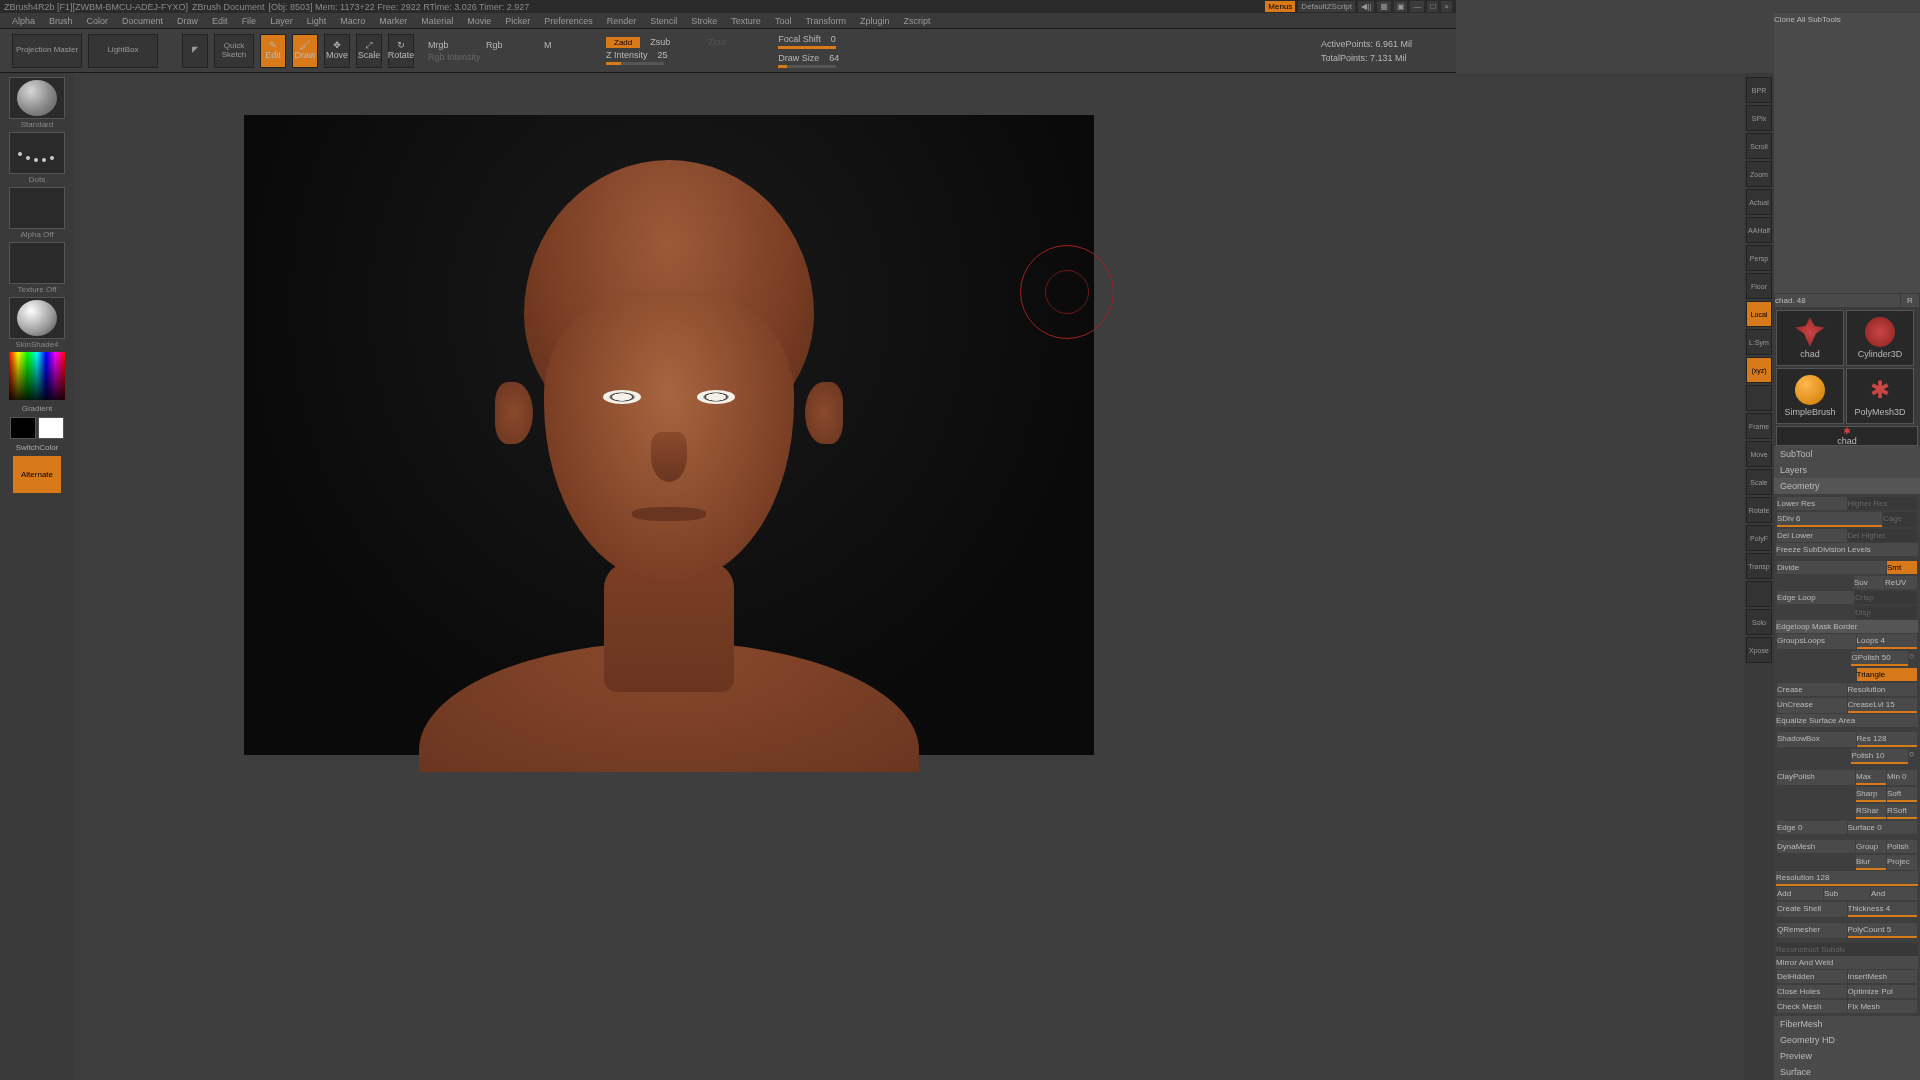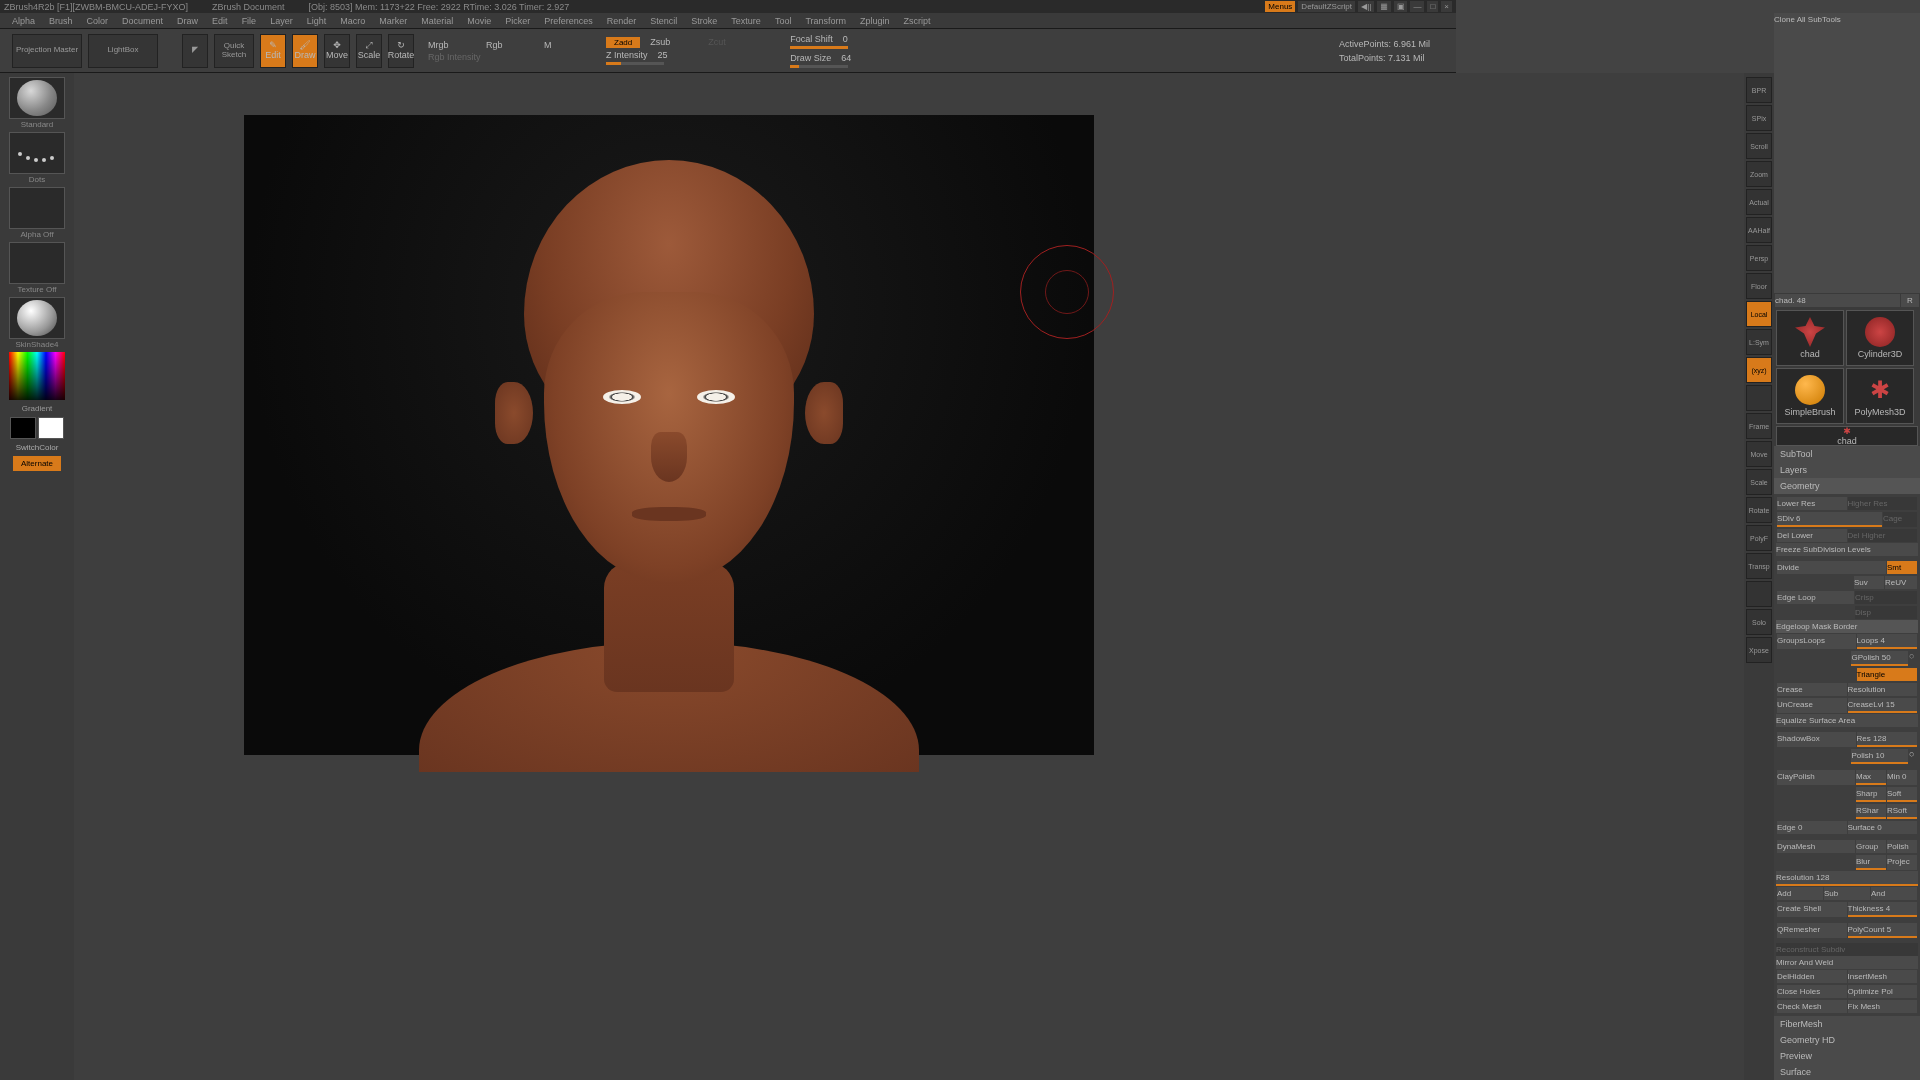--- a/index.html
+++ b/index.html
@@ -1,51 +1,51 @@
 <!DOCTYPE html>
 <html><head>
 <meta charset="utf-8">
 <style>
 *{margin:0;padding:0;box-sizing:border-box;font-family:Verdana,sans-serif;font-size:9px;color:#b8b8b8;user-select:none}
 body{background:#434343;width:1456px;height:819px;overflow:hidden}
-.titlebar{height:13px;background:#2a2a2a;display:flex;align-items:center;padding:0 4px;gap:24px}
+.titlebar{height:13px;background:#2a2a2a;display:flex;align-items:center;padding:0 4px;gap:4px}
 .titlebar .ttl{color:#8a8a8a;font-size:9px}
 .titlebar-r{margin-left:auto;display:flex;gap:3px;align-items:center}
 .tbtn{background:#3a3a3a;padding:0 3px;height:11px;display:flex;align-items:center;font-size:8px;color:#999}
 .tbtn.org{background:#d87a1a;color:#000}
 .menubar{height:16px;background:#3a3a3a;display:flex;align-items:center;gap:14px;padding:0 12px;border-bottom:1px solid #1a1a1a}
 .menubar span{font-size:9px;color:#999;cursor:pointer}
 .toolbar{height:44px;background:#3e3e3e;display:flex;align-items:center;padding:4px 12px;gap:6px;border-bottom:1px solid #1a1a1a}
 .tbox{width:70px;height:34px;background:#353535;border:1px solid #222;display:flex;align-items:center;justify-content:center;flex-direction:column;font-size:8px;color:#999;text-align:center;line-height:1.1}
 .tbox.sq{width:26px;height:34px}
 .tbox.org{background:#d87a1a;color:#000}
 .slgrp{display:flex;flex-direction:column;gap:2px}
 .slrow{display:flex;gap:10px;font-size:8px;color:#999}
 .sltxt{min-width:48px}
 .slbar{width:58px;height:3px;background:#555;position:relative}
 .slbar .f{height:100%;background:#d87a1a;position:absolute;left:0}
 .slv{color:#bbb}
-.pts{display:flex;flex-direction:column;font-size:8px;color:#ccc;gap:4px;margin-left:auto;margin-right:14px}
+.pts{display:flex;flex-direction:column;font-size:8px;color:#ccc;gap:4px;margin-left:auto;margin-right:32px}
 .work{position:absolute;top:73px;left:0;right:146px;bottom:0;display:flex}
 .leftpanel{width:74px;background:#3a3a3a;display:flex;flex-direction:column;align-items:center;padding:4px 0;gap:2px}
 .lpitem{width:56px;display:flex;flex-direction:column;align-items:center}
 .lpthumb{width:56px;height:42px;background:#2a2a2a;border:1px solid #555;display:flex;align-items:center;justify-content:center}
 .lplabel{font-size:8px;color:#888;text-align:left;padding:1px 0}
 .brushsw{width:40px;height:36px;border-radius:50%;background:radial-gradient(circle at 35% 30%,#d8d8d8,#888 55%,#555)}
 .dots{width:46px;height:30px;position:relative}
 .dots span{position:absolute;width:4px;height:4px;border-radius:50%;background:#ccc}
 .matsp{width:40px;height:36px;border-radius:50%;background:radial-gradient(circle at 35% 30%,#fff,#999 60%,#444)}
 .picker{width:56px;height:48px;background:linear-gradient(to right,#f00,#ff0 16%,#0f0 33%,#0ff 50%,#00f 66%,#f0f 83%,#f00);position:relative}
 .picker .ovl{position:absolute;inset:0;background:linear-gradient(to bottom,rgba(255,255,255,0),rgba(0,0,0,0.9))}
 .grad{font-size:8px;color:#999;padding:2px}
 .swatches{display:flex;gap:2px}
 .sw{width:26px;height:22px;border:1px solid #555}
 .sw.bl{background:#000}.sw.wh{background:#fff}
 .switc{font-size:8px;color:#aaa;padding:2px}
-.altbtn{background:#d87a1a;color:#000;padding:3px 8px;font-size:8px}
+.altbtn{background:#d87a1a;color:#000;padding:14px 8px;font-size:8px}
 .canvas{flex:1;background:#3e3e3e;position:relative}
 .viewport{position:absolute;left:170px;top:42px;width:850px;height:640px;background:radial-gradient(ellipse at 50% 30%,#1a1a1a,#0a0a0a 70%)}
 .head{position:absolute;left:50%;top:48%;transform:translate(-50%,-50%);width:380px;height:560px}
 .skull{position:absolute;left:50%;top:18px;transform:translateX(-50%);width:290px;height:280px;background:radial-gradient(ellipse at 50% 30%,#9d5a3a,#7a3e24 60%,#5a2a18);border-radius:50% 50% 42% 42% / 55% 55% 45% 45%}
 .face{position:absolute;left:50%;top:150px;transform:translateX(-50%);width:250px;height:290px;background:radial-gradient(ellipse at 50% 35%,#a86540,#7e4126 65%,#5a2a18);border-radius:40% 40% 48% 48% / 35% 35% 62% 62%}
 .ear{position:absolute;width:38px;height:62px;background:radial-gradient(ellipse,#8a4a2c,#6a3520);border-radius:40% 60% 60% 40%}
 .ear.l{top:240px;left:16px}.ear.r{top:240px;right:16px;transform:scaleX(-1)}
 .eye{position:absolute;width:38px;height:14px;background:radial-gradient(ellipse,#f5f0e8 35%,#333 40%,#f5f0e8 50%);border-radius:50%}
 .eye.l{top:248px;left:124px}.eye.r{top:248px;right:124px}
 .nose{position:absolute;left:50%;top:290px;transform:translateX(-50%);width:36px;height:50px;background:linear-gradient(#8a4a2c,#6a3520);border-radius:30% 30% 55% 55%}
@@ -159,21 +159,21 @@
         <span class="sltxt" style="color:#555">Zcut</span>
       </div>
     <div class="slrow">
         <span>Z Intensity</span> 
         <span class="slv">25</span>
       </div>
     <div class="slbar">
         <div class="f" style="width:25%"></div>
       </div>
   </div>
-  <div class="slgrp" style="margin-left:28px">
+  <div class="slgrp" style="margin-left:16px">
     <div class="slrow">
         <span>Focal Shift</span> 
         <span class="slv">0</span>
       </div>
     <div class="slbar">
         <div class="f" style="width:100%"></div>
       </div>
     <div class="slrow" style="margin-top:2px">
         <span>Draw Size</span> 
         <span class="slv">64</span>

